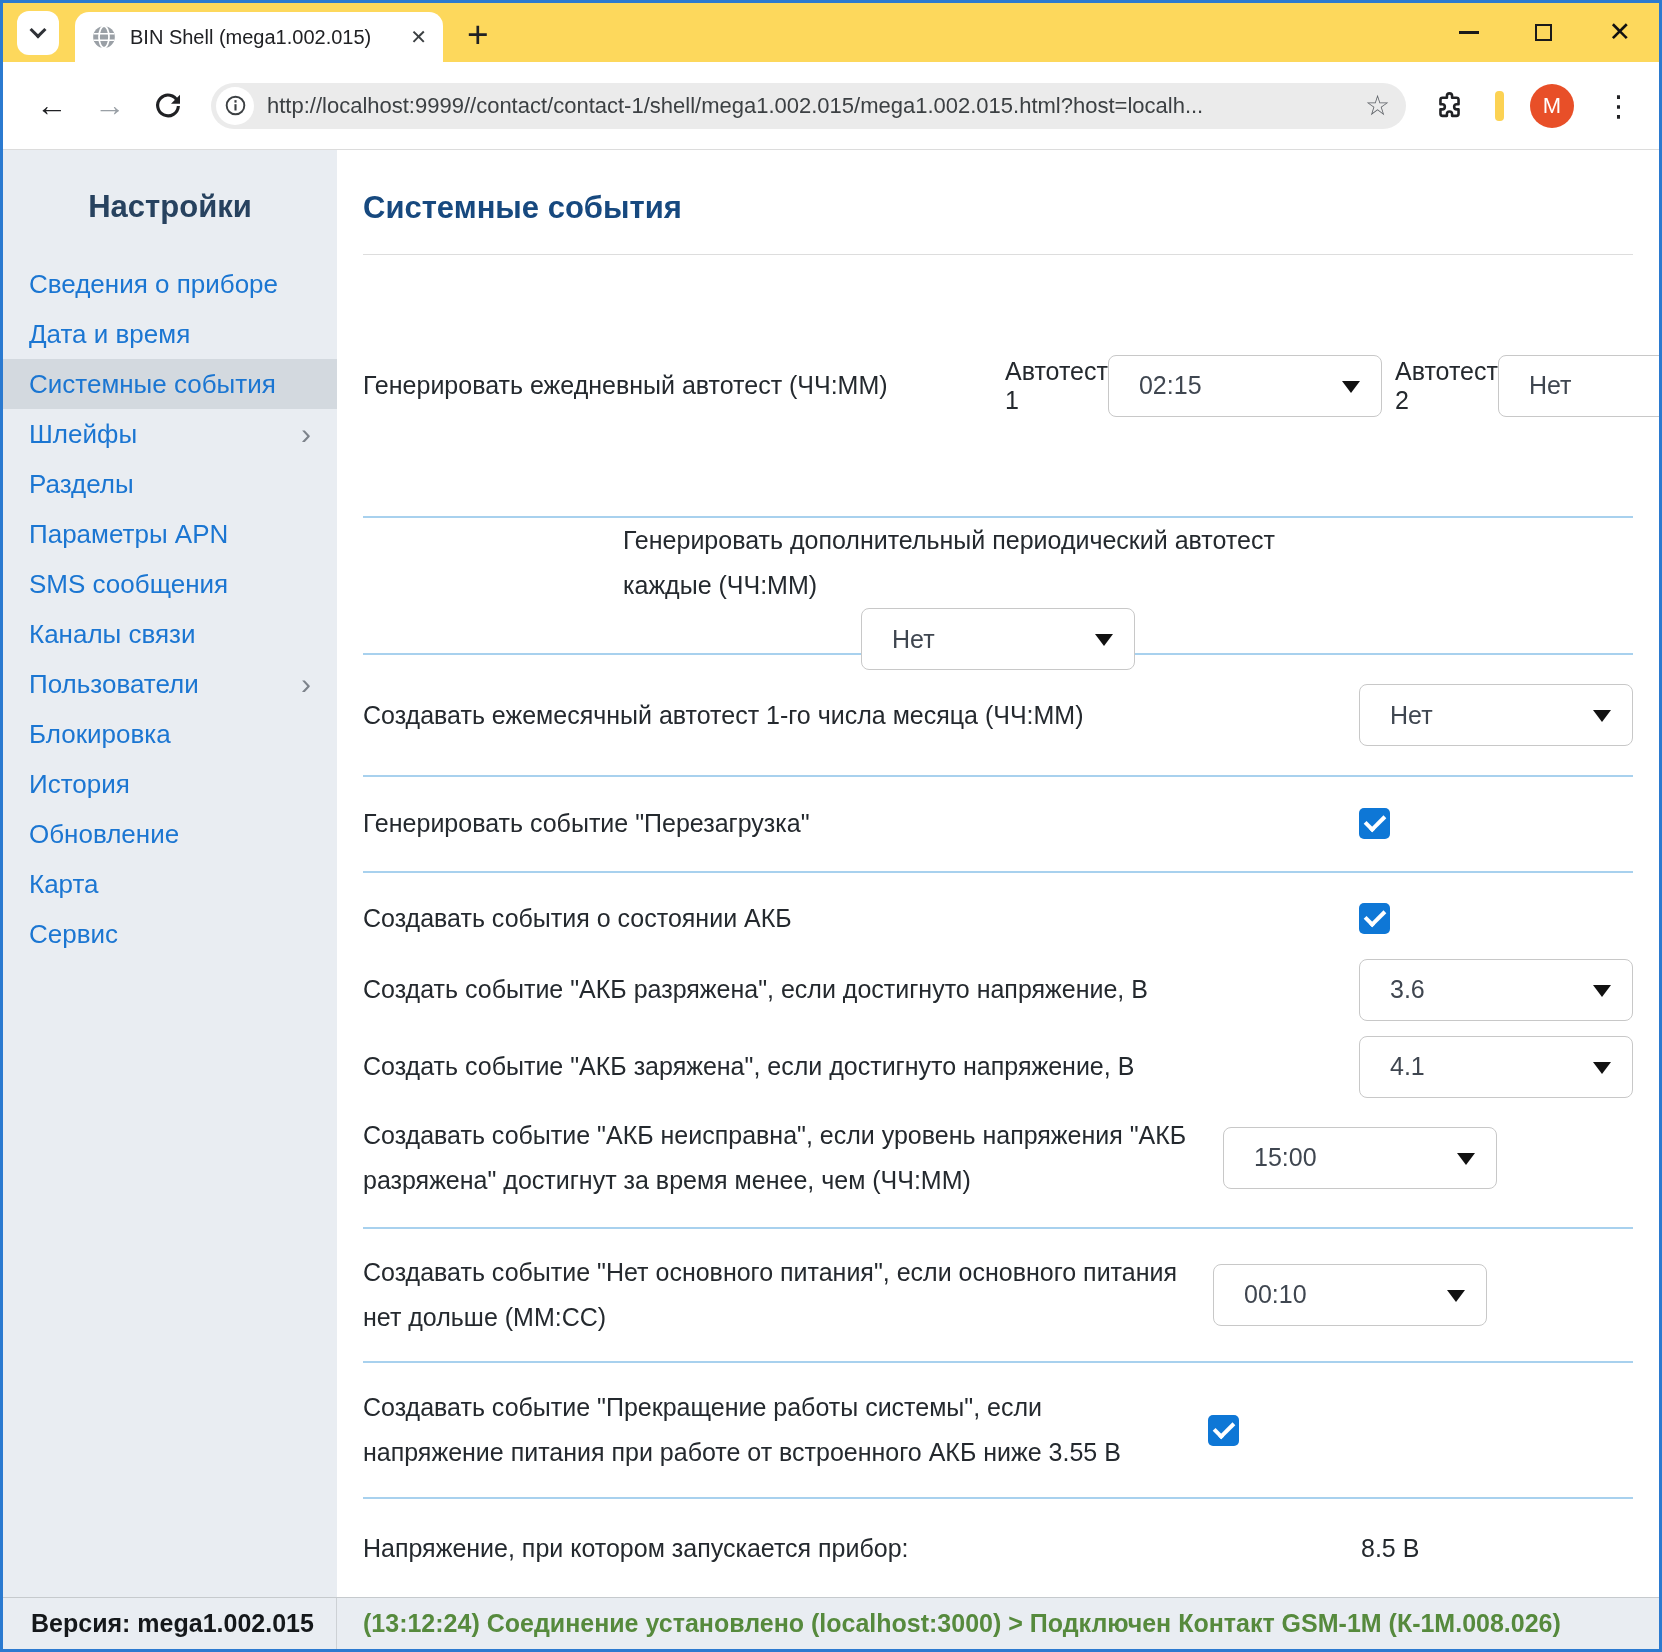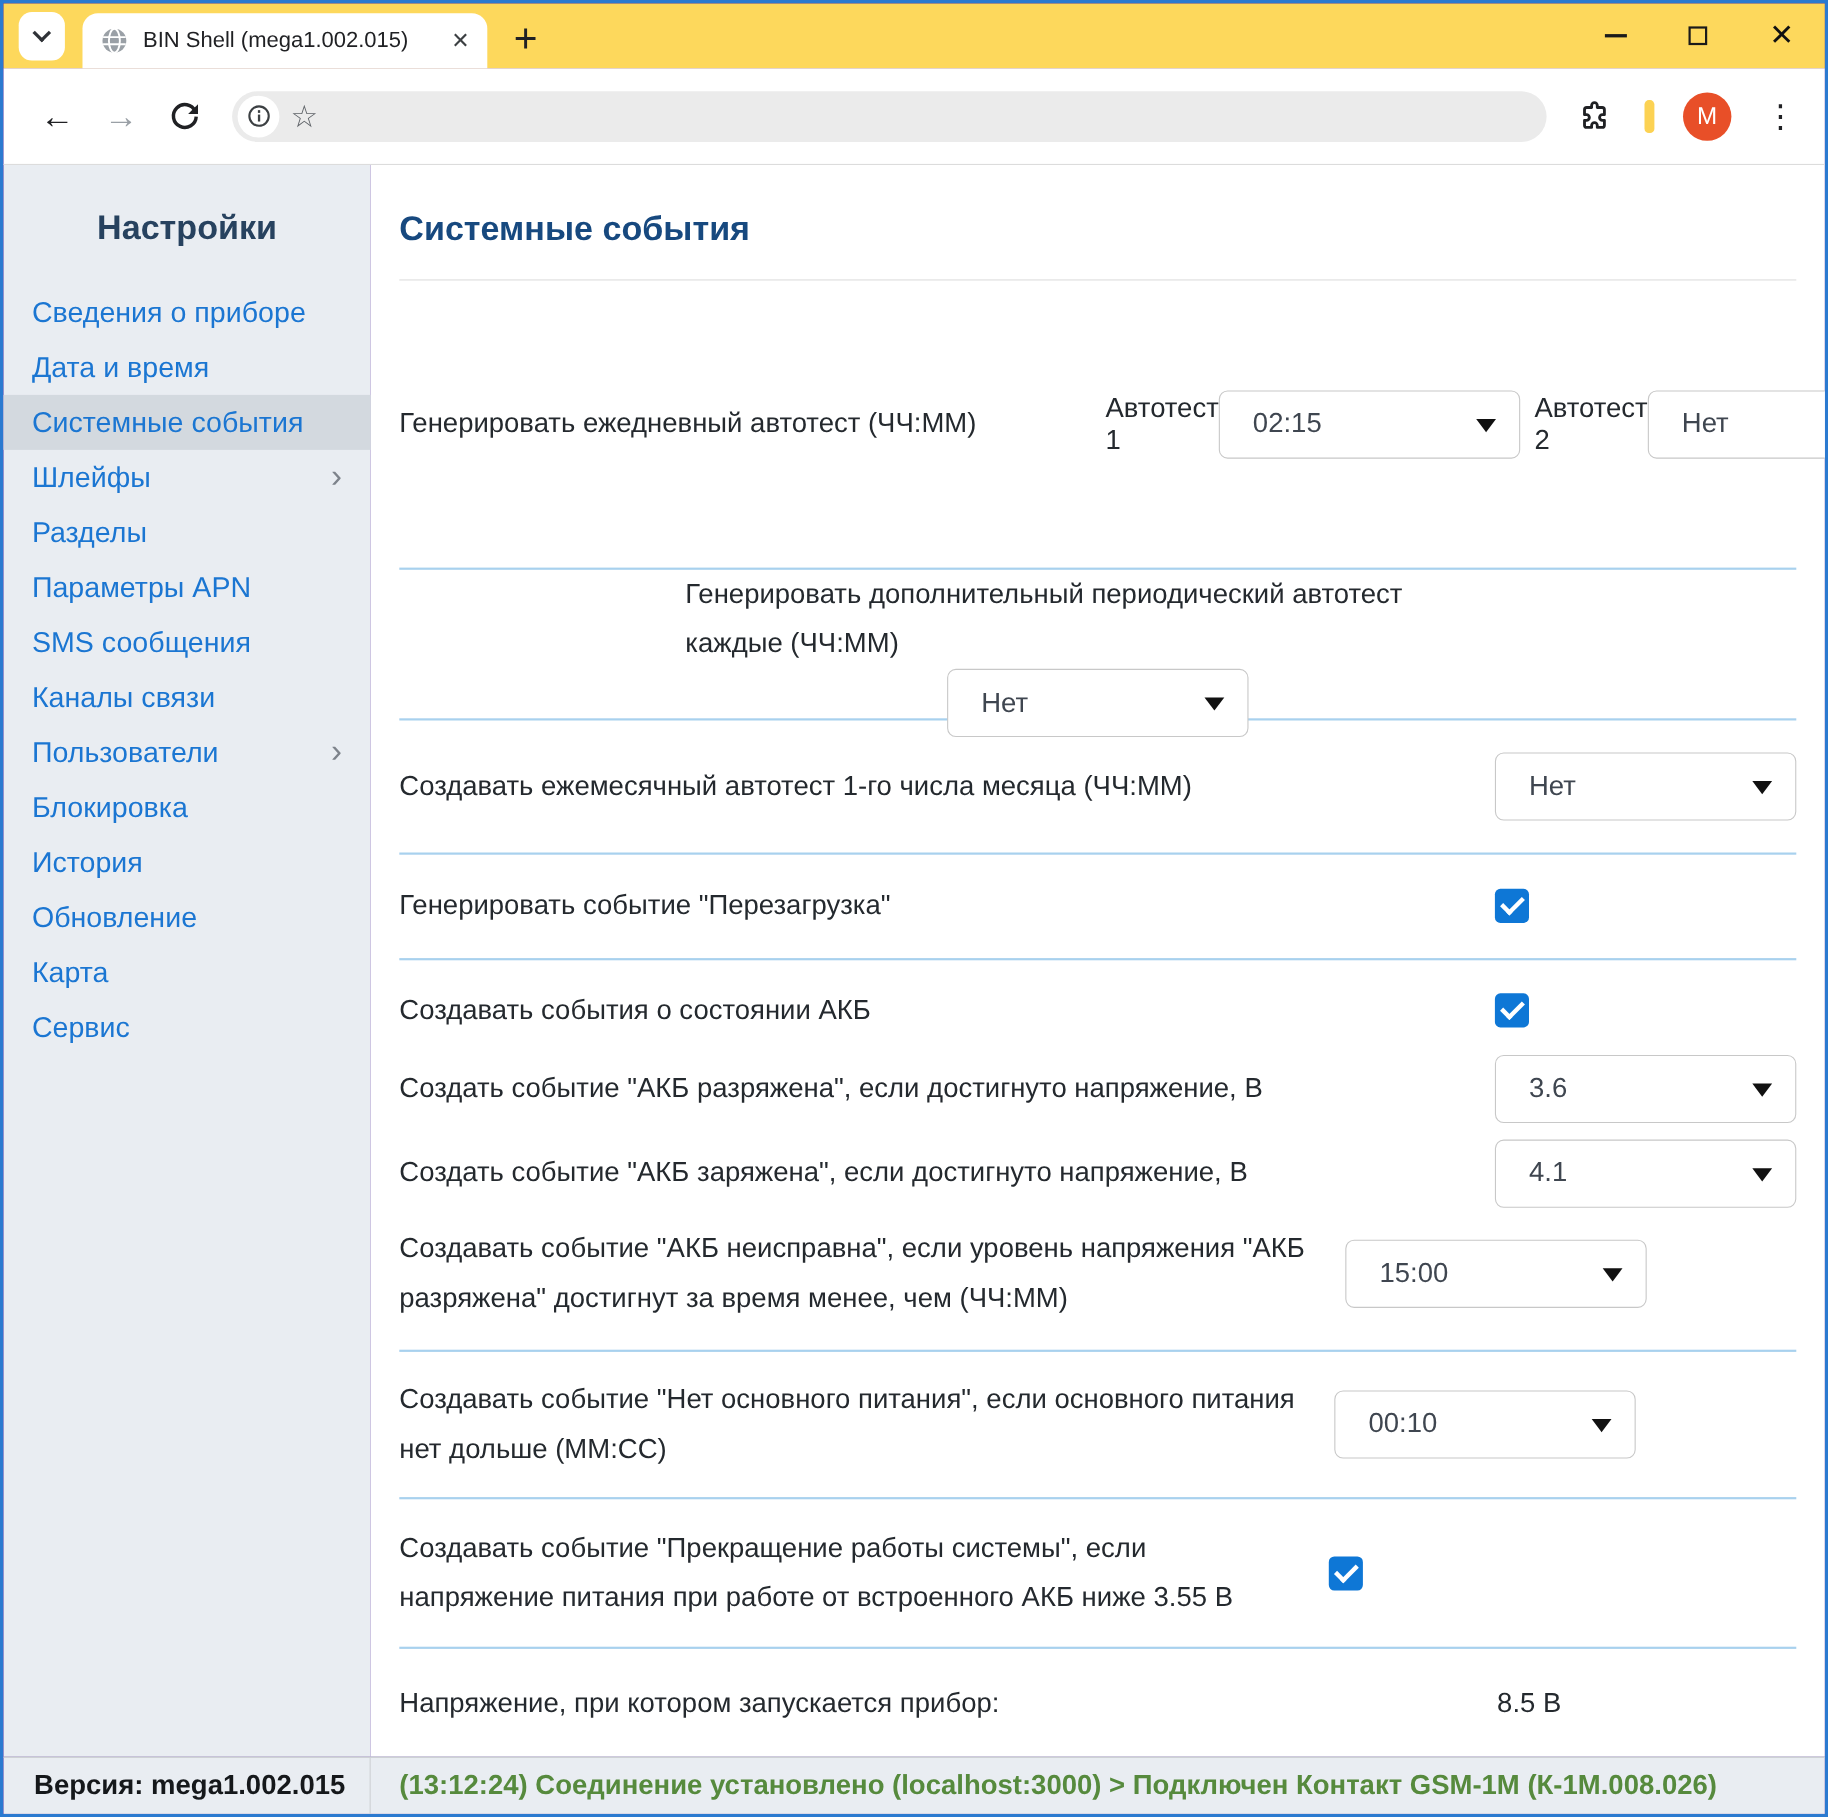--- a/index.html
+++ b/index.html
@@ -1,19 +1,19 @@
 <!DOCTYPE html>
 <html><head>
 <meta charset="utf-8">
 <style>
   * { margin:0; padding:0; box-sizing:border-box; }
   html,body { background:#fff; }
   body { width:1662px; height:1652px; font-family:"Liberation Sans", sans-serif; }
 
-  .window { width:1662px; height:1652px; border:3px solid #2b7ad0; background:#4c1d95;
+  .window { width:1662px; height:1652px; border:3px solid #2b7ad0; background:#86efac;
             display:flex; flex-direction:column; overflow:hidden; }
 
   
   .titlebar { height:59px; background:#fdd85c; display:flex; align-items:flex-end;
               position:relative; flex-shrink:0; }
   .tab-search { width:42px; height:44px; background:#fff; border-radius:12px;
                 margin:0 0 7px 14px; display:flex; align-items:center; justify-content:center; cursor:pointer; }
   .chev-down { width:12px; height:12px; border-right:3px solid #2f3237; border-bottom:3px solid #2f3237;
                transform:rotate(45deg); margin-top:-6px; }
   .tab { height:50px; width:368px; background:#fff; border-radius:14px 14px 0 0; margin-left:16px;
@@ -136,20 +136,21 @@
       </svg>
     </span>
     <div class="addr">
       <span class="info-circle">
         <svg width="23" height="23" viewBox="0 0 24 24">
           <circle cx="12" cy="12" r="9.2" fill="none" stroke="#3c4043" stroke-width="2"></circle>
           <rect x="10.9" y="10.6" width="2.2" height="6.6" fill="#3c4043"></rect>
           <rect x="10.9" y="6.4" width="2.2" height="2.6" fill="#3c4043"></rect>
         </svg>
       </span>
+      <span class="url">http://localhost:9999//contact/contact-1/shell/mega1.002.015/mega1.002.015.html?host=localh...</span>
       <span class="star">☆</span>
     </div>
     <span class="ext-btn">
       <svg width="31" height="31" viewBox="0 0 24 24" fill="none" stroke="#202124" stroke-width="2" stroke-linejoin="round">
         <path d="M10 4.6a2 2 0 0 1 4 0V6h3.4A1.6 1.6 0 0 1 19 7.6V11h-1.4a2 2 0 0 0 0 4H19v3.4a1.6 1.6 0 0 1-1.6 1.6H14v-1.4a2 2 0 0 0-4 0V20H6.6A1.6 1.6 0 0 1 5 18.4V15h1.4a2 2 0 0 0 0-4H5V7.6A1.6 1.6 0 0 1 6.6 6H10V4.6z"></path>
       </svg>
     </span>
     <span class="pin-ext"></span>
     <span class="avatar">M</span>
     <span class="dots">⋮</span>

